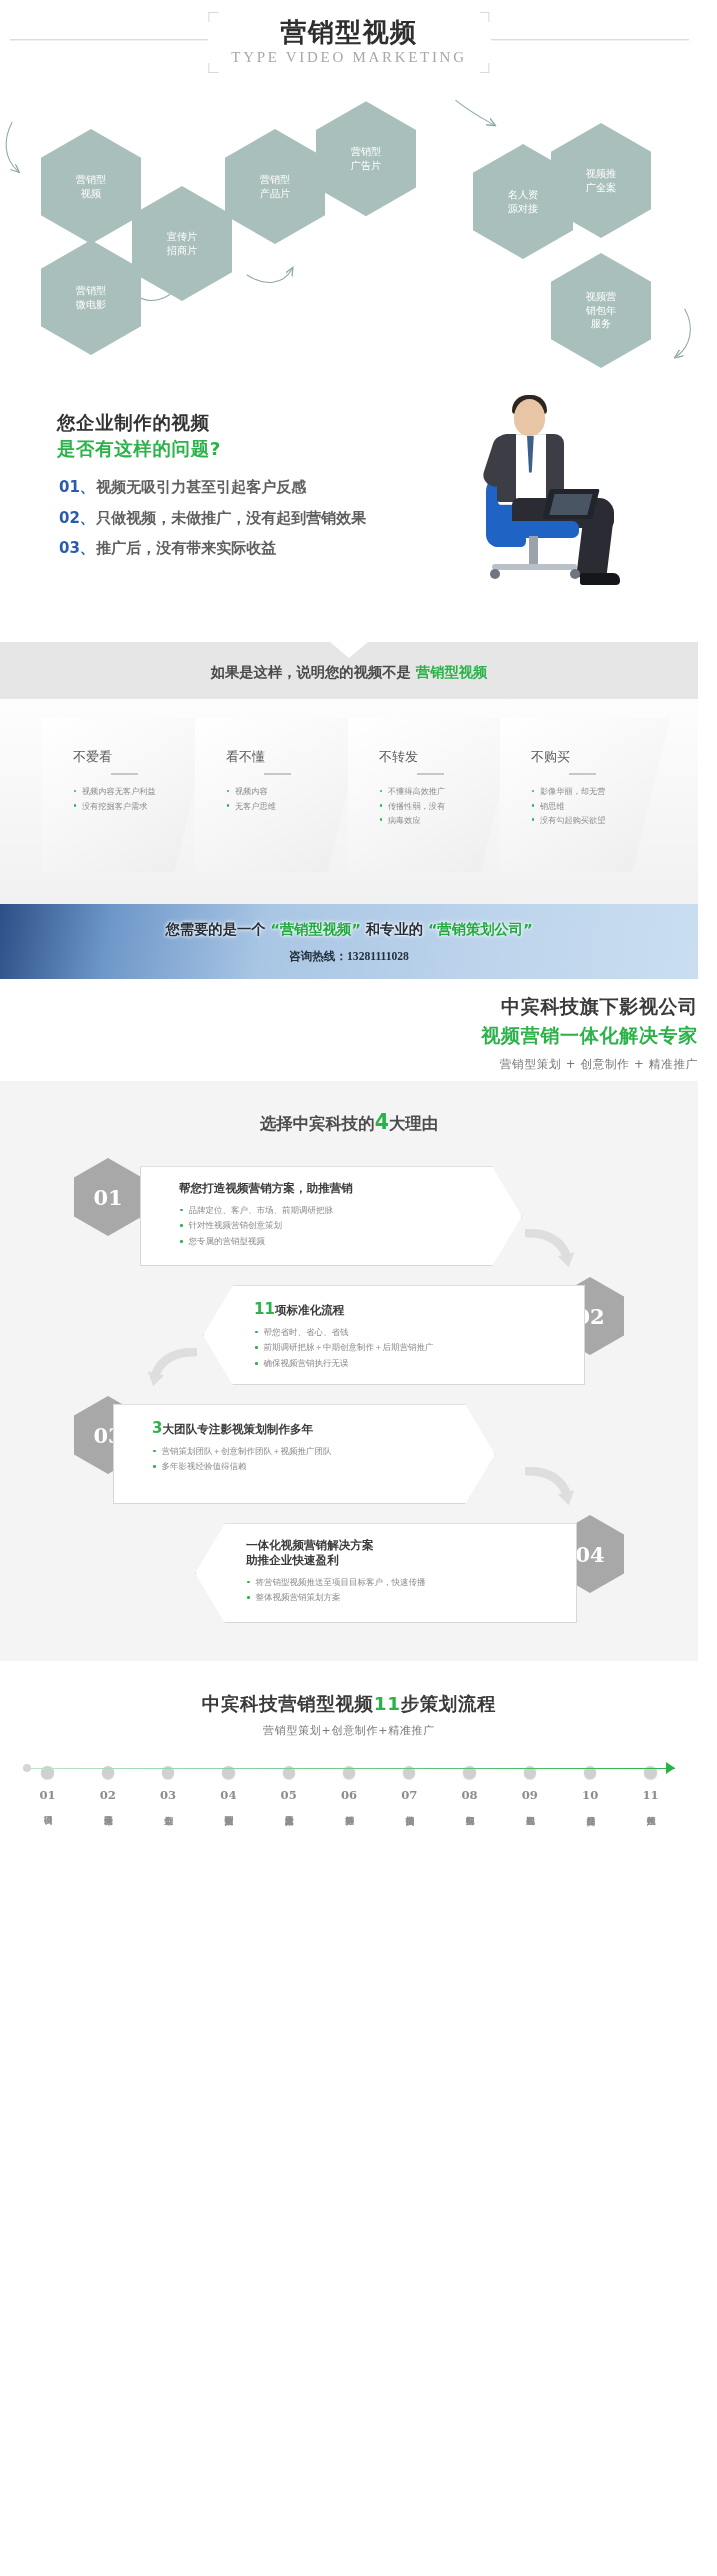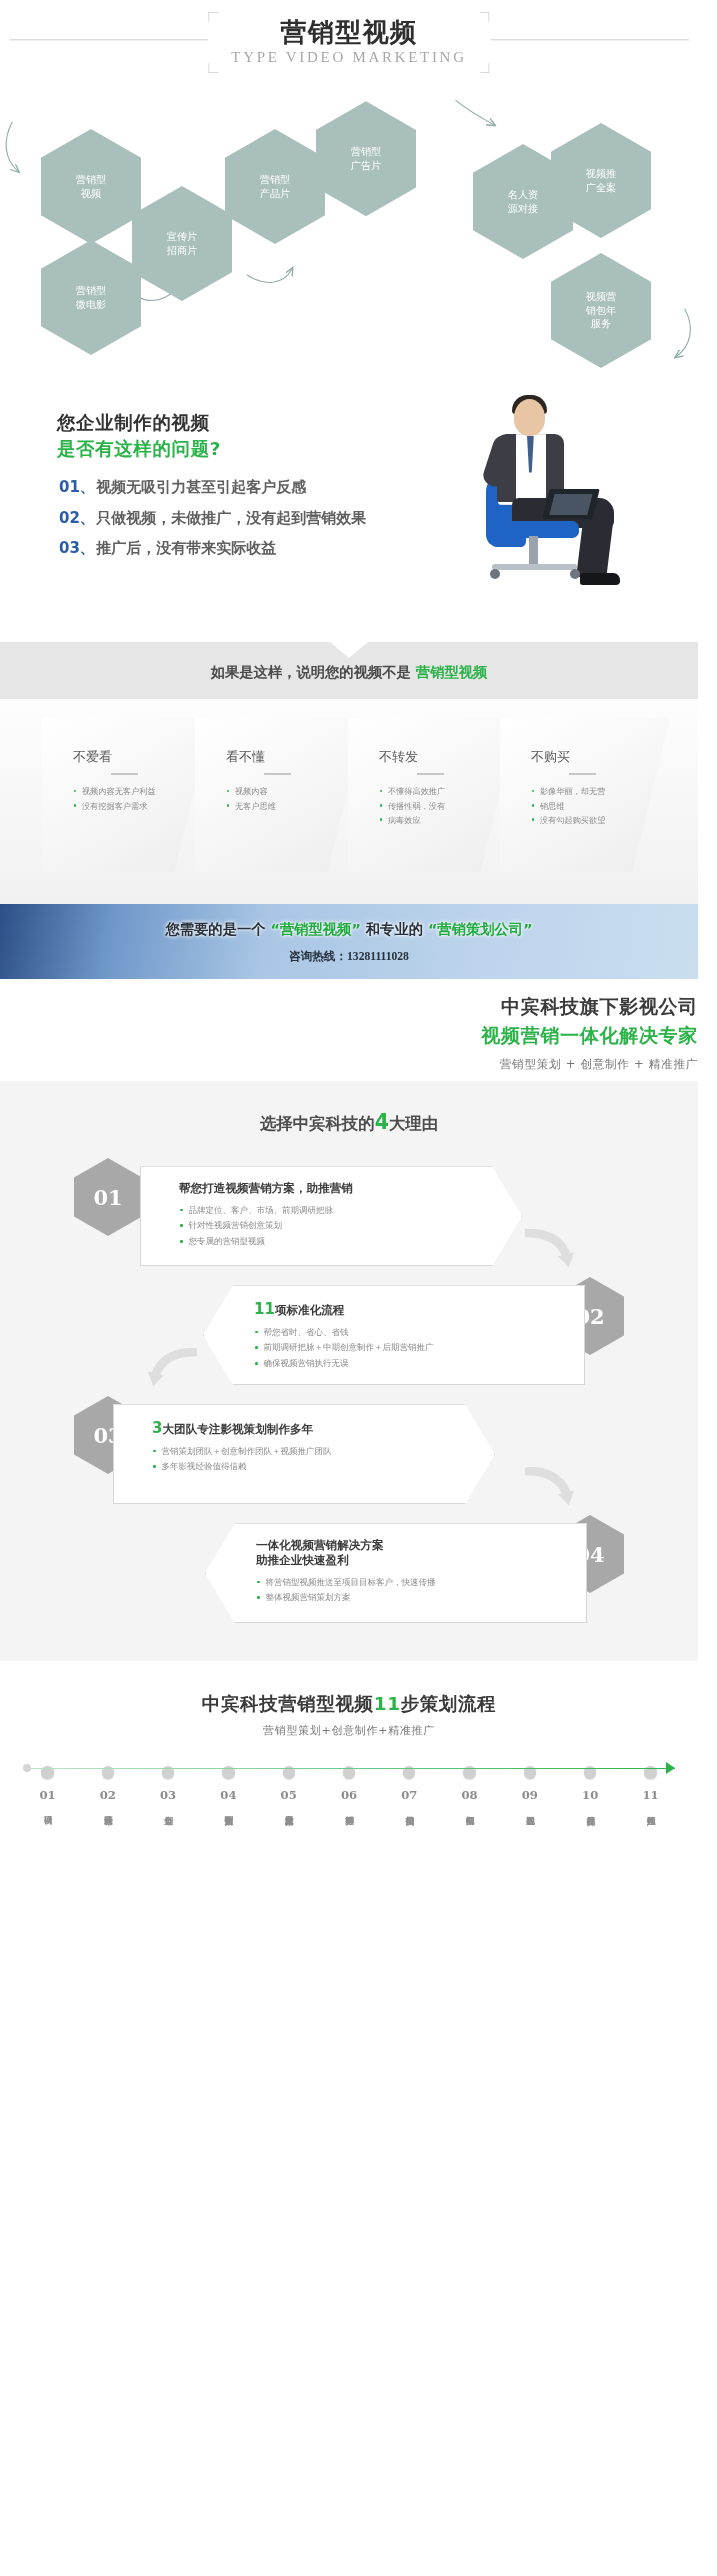--- a/index.html
+++ b/index.html
@@ -382,21 +382,21 @@
         <div class="rb-li">多年影视经验值得信赖</div>
       </div>
       <svg class="rarrow" style="left:525px; top:71px;" viewBox="0 0 76 60">
         <path d="M4,6 C34,6 54,18 62,42" fill="none" stroke="#c9c9c9" stroke-width="13" stroke-linecap="round"></path>
         <path d="M48,40 L64,56 L72,34 Z" fill="#c9c9c9"></path>
       </svg>
     </div>
 
     <div class="rrow">
       <div class="rhex" style="right:74px;">04</div>
-      <div class="rbox rev" style="right:111px;">
+      <div class="rbox rev" style="right:121px;">
         <div class="rb-h" style="white-space:pre-line">一体化视频营销解决方案
 助推企业快速盈利</div>
         <div class="rb-li">将营销型视频推送至项目目标客户，快速传播</div>
         <div class="rb-li">整体视频营销策划方案</div>
       </div>
     </div>
   </div>
 
   <div class="s-steps">
     <div class="st-title">

